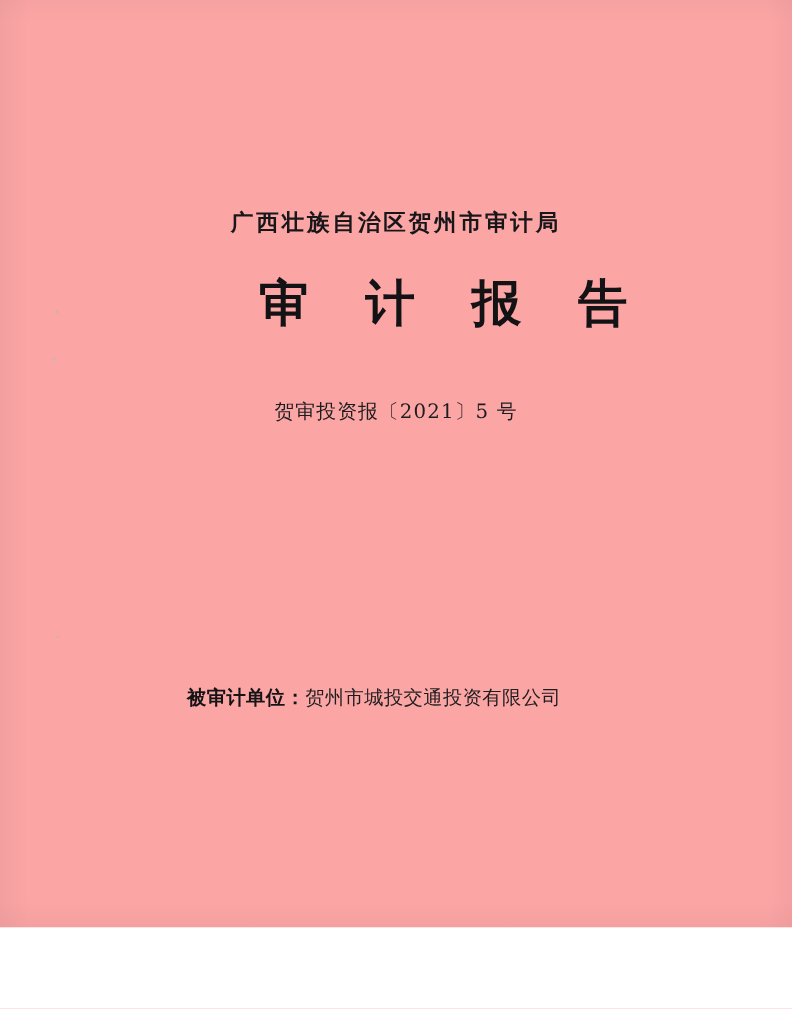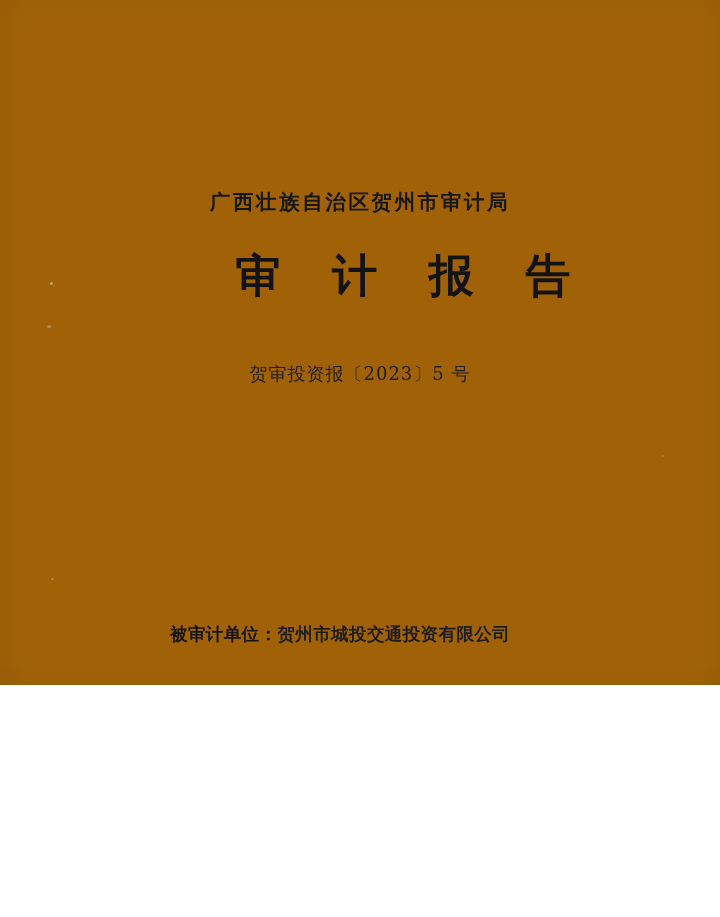--- a/index.html
+++ b/index.html
@@ -10,22 +10,22 @@
     width: 720px;
     height: 917px;
     background: #ffffff;
     font-family: "Liberation Serif", "DejaVu Serif", serif;
     color: #1b1b1b;
     overflow: hidden;
   }
   .page {
     position: relative;
     width: 720px;
-    height: 685px;
-    background: #a16207;
+    height: 843px;
+    background: #fca5a5;
     box-sizing: border-box;
   }
   
   .scan-tint {
     position: absolute;
     inset: 0;
     background:
       linear-gradient(90deg, rgba(0,0,0,0.035) 0px, rgba(0,0,0,0.0) 26px),
       linear-gradient(270deg, rgba(0,0,0,0.03) 0px, rgba(0,0,0,0.0) 22px),
       linear-gradient(180deg, rgba(0,0,0,0.025) 0px, rgba(0,0,0,0.0) 20px),
@@ -84,21 +84,21 @@
     line-height: 25px;
     letter-spacing: 0.4px;
   }
   .field-label {
     font-weight: 700;
     white-space: nowrap;
     color: #141416;
     font-family: Liberation Sans, sans-serif;
   }
   .field-value {
-    font-weight: 700;
+    font-weight: 400;
     color: #1d1d1f;
     font-family: "DejaVu Serif", "Liberation Serif", serif;
   }
   
   .speck {
     position: absolute;
     background: #b9b9b5;
     border-radius: 50%;
     opacity: 0.75;
   }
@@ -116,21 +116,21 @@
 
   <div class="speck s1"></div>
   <div class="speck s2"></div>
   <div class="speck s3"></div>
   <div class="speck s4"></div>
 
   <div class="issuer">广西壮族自治区贺州市审计局</div>
 
   <div class="doc-title">审 计 报 告</div>
 
-  <div class="doc-number">贺审投资报〔2023〕5 号</div>
+  <div class="doc-number">贺审投资报〔2021〕5 号</div>
 
   <div class="fields">
 
     <div class="field-row">
       <span class="field-label">被审计单位：</span>
       <span class="field-value">贺州市城投交通投资有限公司</span>
     </div>
 
 
   </div>

